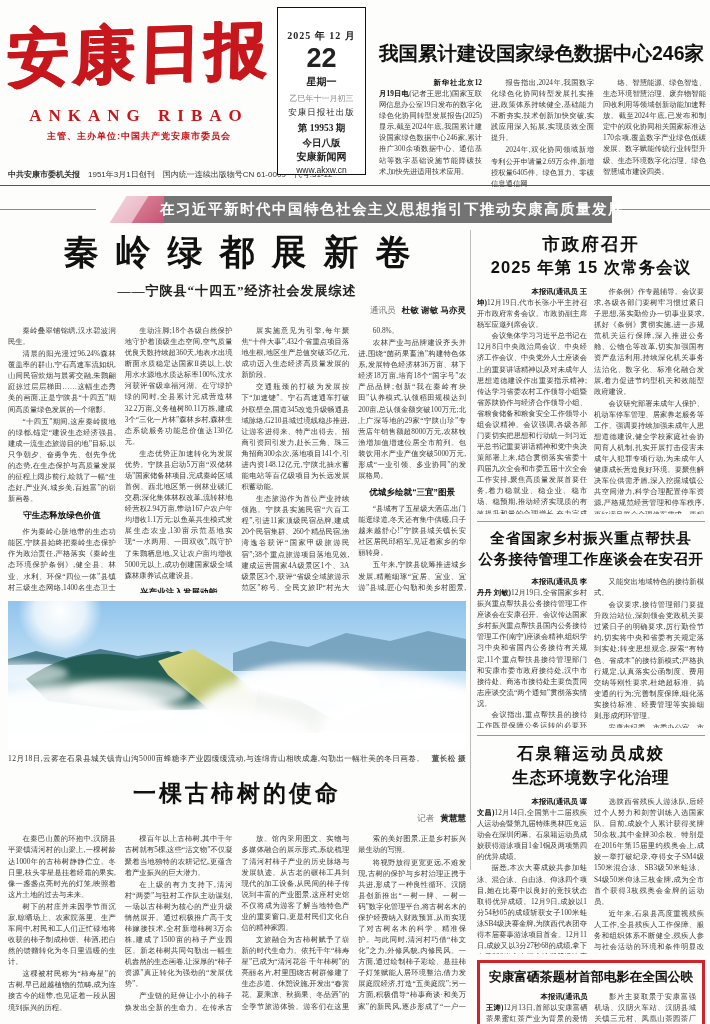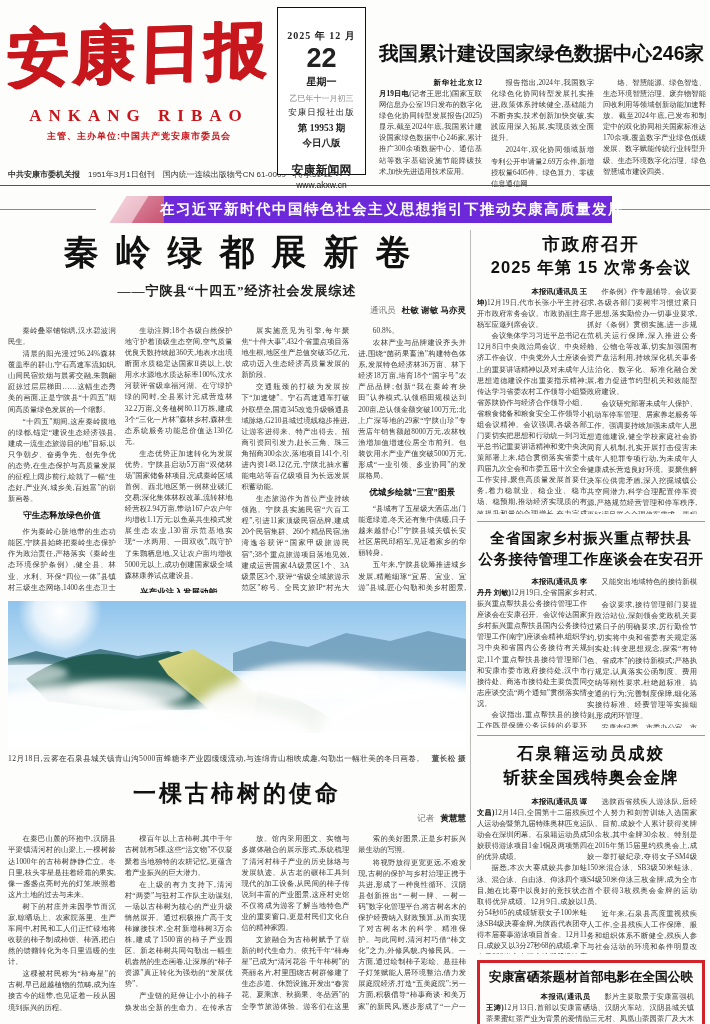--- a/index.html
+++ b/index.html
@@ -23,21 +23,21 @@
   
   .datebox{position:absolute;left:277px;top:7px;width:89px;height:168px;border:1.6px solid #111;
         text-align:center;background:#fff;padding-top:21px;font-family:"Liberation Serif",serif;}
   .db-month{font-size:10px;font-weight:700;letter-spacing:1px;}
   .db-day{font-size:27px;font-weight:700;line-height:1.15;font-family:"Liberation Sans",sans-serif;}
   .db-week{font-size:10px;font-weight:700;margin-top:1px;}
   .db-lunar{font-size:8px;color:#8a8a8a;margin-top:4px;}
   .db-pub{font-size:8.5px;margin-top:3px;letter-spacing:1px;}
   .db-issue{font-size:9.5px;font-weight:700;margin-top:3px;}
   .db-pages{font-size:9.5px;font-weight:700;margin-top:2px;}
-  .db-site{font-size:12px;font-weight:700;margin-top:12px;font-family:Liberation Sans, sans-serif;}
+  .db-site{font-size:10px;font-weight:700;font-family:Liberation Sans, sans-serif;}
   .db-url{font-size:8.5px;margin-top:1px;font-family:"Liberation Sans",sans-serif;}
 
   
   .top-article{position:absolute;left:379px;top:40px;width:328px;}
   .top-article h1{margin:0 0 10px 0;font-size:19.5px;letter-spacing:0;font-weight:900;
         font-family:"Liberation Sans",sans-serif;color:#111;white-space:nowrap;}
   .top-cols{display:flex;gap:9px;}
   .top-cols .col{width:103px;}
 
   
@@ -47,21 +47,21 @@
         text-align:center;margin:6px 0 4px 0;color:#111;}
   .lead-b{font-weight:700;color:#111;margin-left:40px;}
 
   
   .banner-line{position:absolute;top:209px;border-top:1.2px solid #8a8a8a;}
   .banner-line.l{left:0;width:96px;}
   .banner-line.r{right:0;width:96px;}
   .banner{position:absolute;left:102px;top:196px;width:510px;height:27px;}
   .banner .deco1{position:absolute;left:16px;top:0;width:66px;height:27px;background:linear-gradient(120deg,#f2ccd6,#dfa0b2);transform:skewX(-32deg);}
   .banner .deco2{position:absolute;left:38px;top:0;width:46px;height:27px;background:linear-gradient(120deg,#d77b93,#c2486a);transform:skewX(-32deg);}
-  .banner .bar{position:absolute;left:62px;right:0;top:0;height:27px;background:#6d28d9;color:#fff;
+  .banner .bar{position:absolute;left:62px;right:0;top:0;height:27px;background:#737373;color:#fff;
         display:flex;align-items:center;justify-content:center;font-family:"Liberation Sans",sans-serif;
         font-weight:700;font-size:14.5px;letter-spacing:1.5px;white-space:nowrap;padding-left:8px;}
 
   
   .left-region{position:absolute;left:8px;top:227px;width:458px;}
   .main-h1{font-size:35px;font-weight:900;text-align:center;letter-spacing:17px;
         font-family:"Liberation Serif",serif;color:#111;margin:2px 0 6px 0;white-space:nowrap;text-indent:17px;}
   .main-sub{font-size:13px;font-weight:700;text-align:center;letter-spacing:1px;color:#222;margin-bottom:5px;}
   .byline{font-size:8.5px;text-align:right;color:#777;margin-bottom:8px;font-family:"Liberation Sans",sans-serif;}
   .byline b{color:#222;margin-left:4px;}
@@ -78,21 +78,21 @@
   .tree-cols{display:flex;gap:9px;height:180px;overflow:hidden;margin-top:7px;}
   .tree-cols .col{width:108px;}
 
   
   .v-rule{position:absolute;left:470px;top:230px;height:640px;border-left:1px solid #bbb;}
   .right-region{position:absolute;left:477px;top:232px;width:228px;}
   .r-art{margin-bottom:6px;}
   .r-h{font-family:"Liberation Sans",sans-serif;font-weight:900;color:#111;text-align:center;white-space:nowrap;}
   .gov-h1{font-size:17.5px;letter-spacing:2px;}
   .gov-h2{font-size:16.5px;letter-spacing:1px;margin-top:1px;}
-  .r-cols{display:flex;gap:0;margin-top:7px;}
+  .r-cols{display:flex;gap:7px;margin-top:7px;}
   .r-cols .col{width:110px;}
   .r-div{border-top:1px solid #999;margin:7px 0 7px 0;}
   .rec-h1{font-size:14.5px;letter-spacing:1px;}
   .rec-h2{font-size:14.5px;letter-spacing:0.5px;margin-top:2px;}
   .ath-h1{font-size:16.5px;letter-spacing:2px;}
   .ath-h2{font-size:16.5px;letter-spacing:1px;margin-top:2px;}
   .movie-box{border:3px solid #d2232a;background:#fffdfb;padding:6px 6px 4px 6px;margin-top:4px;}
   .movie-h{font-size:12.8px;white-space:nowrap;letter-spacing:0;}
   .movie-box .r-cols{margin-top:5px;height:118px;overflow:hidden;}
   .movie-box .col{width:104px;}
@@ -314,21 +314,21 @@
             <p class="para" data-name="paragraph">会议要求,接待管理部门要提升政治站位,深刻领会党政机关要过紧日子的明确要求,厉行勤俭节约,切实将中央和省委有关规定落到实处;转变思想观念,探索“有特色、省成本”的接待新模式;严格执行规定,认真落实公函制度、费用交纳等刚性要求,杜绝超标准、搞变通的行为;完善制度保障,细化落实接待标准、经费管理等实操细则,形成闭环管理。</p>
             <p class="para" data-name="paragraph">安康市纪委、市委办公室、市审计局、市财政局、市农业农村局、市委机关事务服务中心、市机关事务服务中心及非重点帮扶县接待管理部门负责同志参加或列席会议。</p>
           </div>
       </div>
     </div>
 
     <div class="r-div" data-name="article-divider"></div>
 
     <div class="r-art" data-name="article-athlete-gold-medal">
       <div class="r-h ath-h1" data-name="article-headline-line1">石泉籍运动员成姣</div>
-      <div class="r-h ath-h2" data-name="article-headline-line2">斩获全国残特奥会金牌</div>
+      <div class="r-h ath-h2" data-name="article-headline-line2">生态环境数字化治理</div>
       <div class="r-cols ath-cols">
         <div class="col" data-name="article-column">
           <p class="para" data-name="paragraph"><b class="lead-b" data-name="dateline">本报讯(通讯员 谭文昌)</b><span data-name="paragraph-text">12月14日,全国第十二届残疾人运动会暨第九届特殊奥林匹克运动会在深圳闭幕。石泉籍运动员成姣获得游泳项目1金1铜及两项第四的优异成绩。</span></p>
           <div data-name="paragraph-group">
               <p class="para" data-name="paragraph">据悉,本次大赛成姣共参加蛙泳、混合泳、自由泳、仰泳四个项目,她在比赛中以良好的竞技状态取得优异成绩。12月9日,成姣以1分54秒05的成绩斩获女子100米蛙泳SB4级决赛金牌,为陕西代表团夺得本届赛事游泳项目首金。12月11日,成姣又以3分27秒68的成绩,拿下女子200米个人混合泳SM5级决赛铜牌。在随后进行的女子S5级200米自由泳、50米仰泳项目中均获得第四名。</p>
             </div>
         </div>
         <div class="col" data-name="article-column">
             <p class="para" data-name="paragraph">选陕西省残疾人游泳队,后经过个人努力和刻苦训练入选国家队。目前,成姣个人累计获得奖牌50余枚,其中金牌30余枚。特别是在2016年第15届里约残奥会上,成姣一举打破纪录,夺得女子SM4级150米混合泳、SB3级50米蛙泳、S4级50米仰泳三枚金牌,成为全市首个获得3枚残奥会金牌的运动员。</p>
             <p class="para" data-name="paragraph">近年来,石泉县高度重视残疾人工作,全县残疾人工作保障、服务和组织体系不断健全,残疾人参与社会活动的环境和条件明显改善,合法权益得到有力维护,全县残疾人事业健康快速发展。尤其是残疾人体育工作成效明显,涌现出一大批以夏江波、成姣为代表的石泉籍优秀运动员,先后在残奥会、全国残疾人运动会等大型综合运动会中崭露头角,屡获佳绩,展现了石泉健儿的良好风采。</p>

